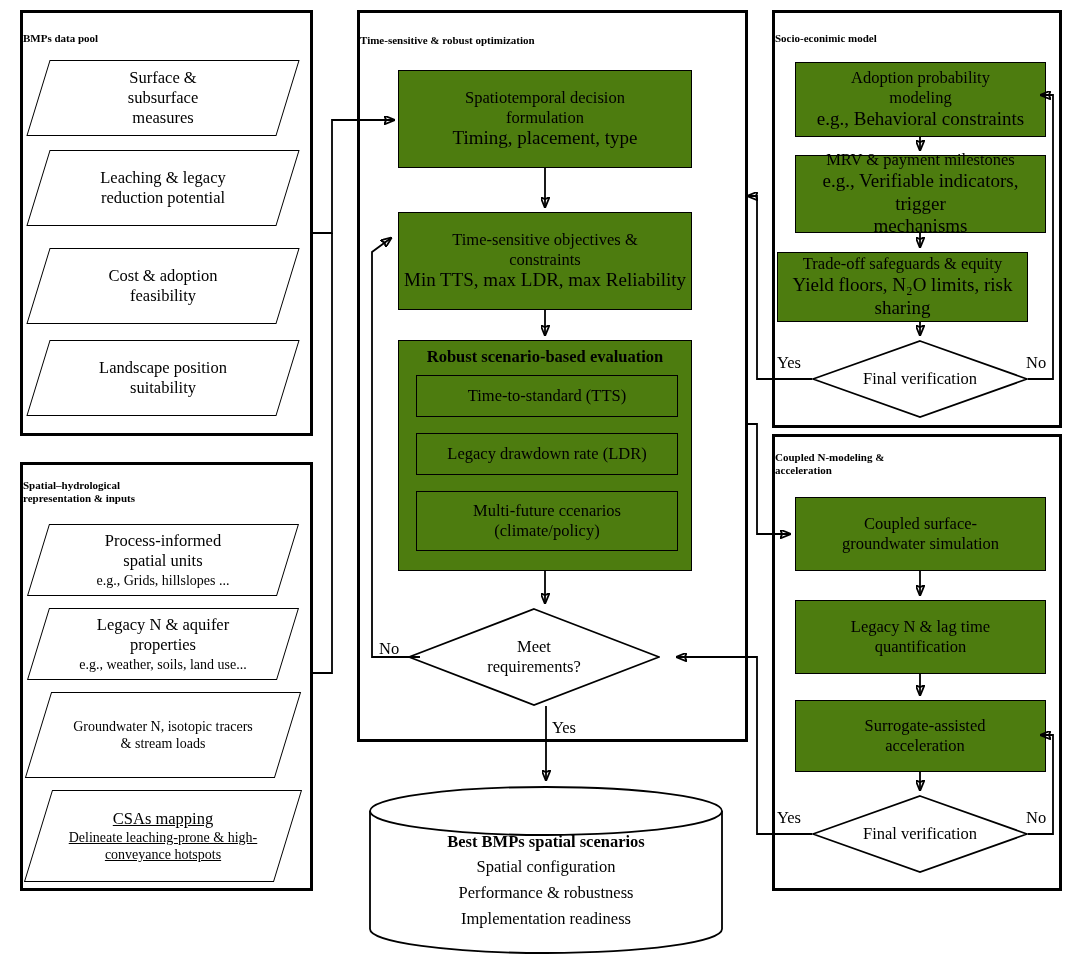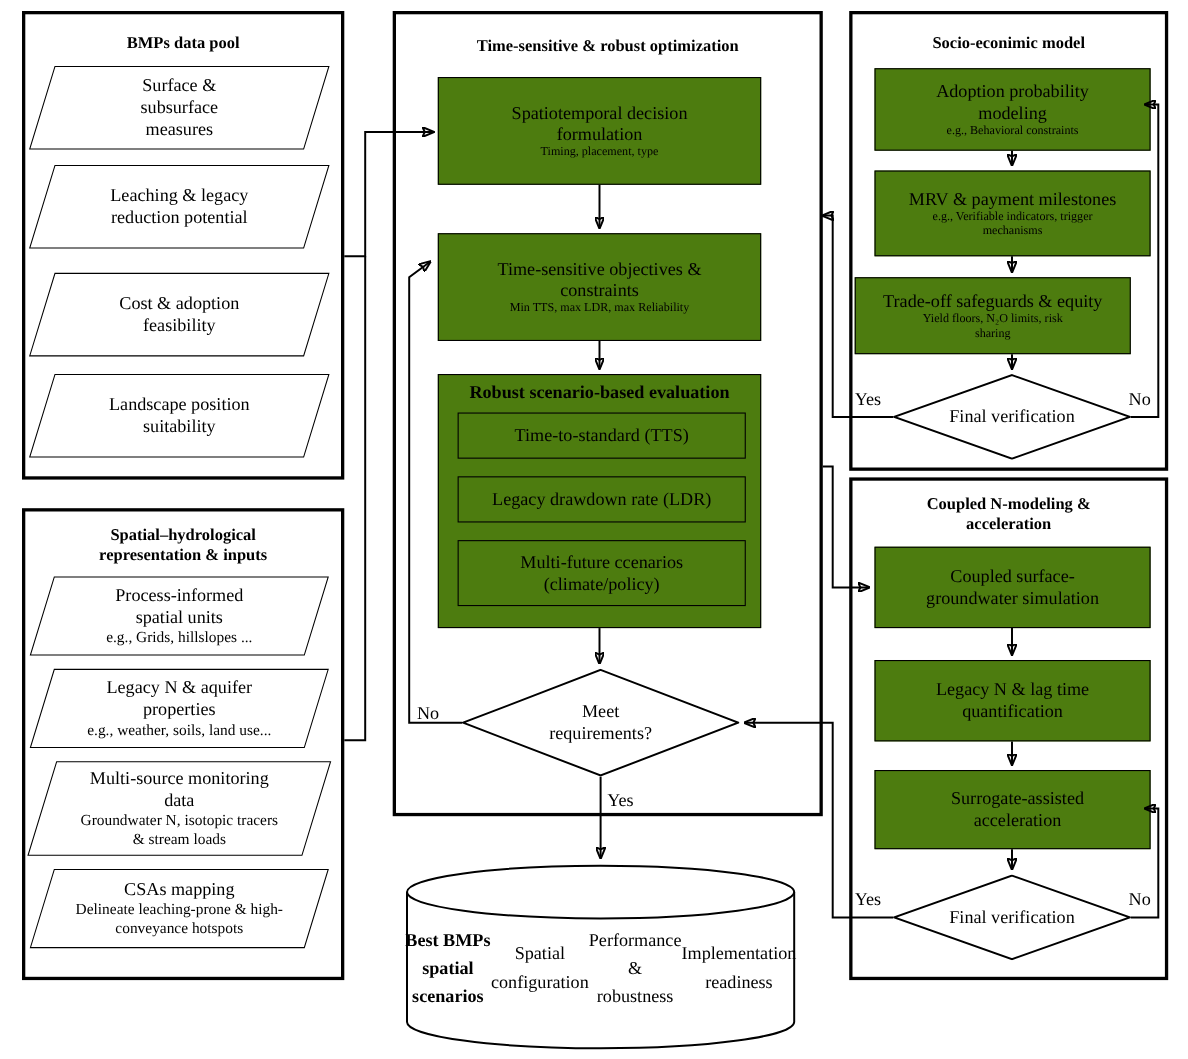--- a/index.html
+++ b/index.html
@@ -3,52 +3,52 @@
 <meta charset="utf-8">
 <style>
   html,body{margin:0;padding:0;background:#fff;}
   #stage{
     position:relative;width:1080px;height:963px;background:#fff;
     font-family:"Liberation Serif","DejaVu Serif",serif;
     color:#000;overflow:hidden;
   }
   .panel{position:absolute;border:3px solid #000;box-sizing:border-box;background:#fff;}
   .panel-title{
-    position:absolute;left:0;right:0;text-align:center;font-weight:bold;
-    font-size:15px;line-height:1.18;
+    position:absolute;left:0;right:0;font-weight:bold;
+    font-size:11px;line-height:1.18;
   }
   .box{
     position:absolute;border:1.6px solid #000;box-sizing:border-box;background:#4d7c0f;
     display:flex;flex-direction:column;align-items:center;justify-content:center;
     text-align:center;font-size:16.5px;line-height:1.2;padding:2px 3px;
   }
   .box .b-title{font-size:16.5px;}
   .box .b-title.bold{font-weight:bold;}
-  .box .b-sub{font-size:11px;}
+  .box .b-sub{font-size:19px;}
   .para{
     position:absolute;box-sizing:border-box;background:#fff;
     display:flex;flex-direction:column;align-items:center;justify-content:center;
     text-align:center;font-size:16.5px;line-height:1.22;
   }
   .para .skew{
     position:absolute;inset:0;border:1.6px solid #000;
     transform:skewX(-17deg);background:#fff;z-index:0;
   }
   .para .ptxt{position:relative;z-index:1;width:100%;padding:0 6px;box-sizing:border-box;}
   .para .p-sub{font-size:14px;display:block;}
   .diamond{position:absolute;}
   .diamond .dshape{position:absolute;inset:0;}
   .diamond .dtxt{
     position:absolute;inset:0;display:flex;align-items:center;justify-content:center;
     text-align:center;font-size:16.5px;line-height:1.2;
   }
   .cyl{position:absolute;}
   .cyl .ctxt{
     position:absolute;left:0;right:0;top:34px;bottom:14px;
-    display:flex;align-items:center;justify-content:center;
+    display:flex;flex-direction:column;align-items:center;justify-content:center;
     text-align:center;font-size:16.5px;line-height:1.55;
   }
   .cyl .ctxt .c-title{font-weight:bold;font-size:16.5px;}
   .lbl{position:absolute;font-size:16.5px;line-height:1;}
   svg.conn{position:absolute;left:0;top:0;width:1080px;height:963px;overflow:visible;pointer-events:none;}
   svg.conn path,svg.conn line{fill:none;stroke:#000;stroke-width:1.8;}
 </style>
 </head>
 <body>
 
@@ -87,25 +87,24 @@
   <div class="para" style="left:38px;top:608px;width:250px;height:72px;">
     <div class="skew"></div>
     <div class="ptxt">
       <span>Legacy N &amp; aquifer<br>properties</span>
       <span class="p-sub">e.g., weather, soils, land use...</span>
     </div>
   </div>
   <div class="para" style="left:38px;top:692px;width:250px;height:86px;">
     <div class="skew"></div>
     <div class="ptxt">
-      <span>Multi-source monitoring<br>data</span>
       <span class="p-sub">Groundwater N, isotopic tracers<br>&amp; stream loads</span>
     </div>
   </div>
-  <div class="para" style="left:38px;top:790px;width:250px;height:72px;">
+  <div class="para" style="left:38px;top:790px;width:250px;height:92px;text-decoration:underline;">
     <div class="skew"></div>
     <div class="ptxt">
       <span>CSAs mapping</span>
       <span class="p-sub">Delineate leaching-prone &amp; high-<br>conveyance hotspots</span>
     </div>
   </div>
 
   <div class="panel" style="left:357px;top:10px;width:391px;height:732px;">
     <div class="panel-title" style="top:21px;">Time-sensitive &amp; robust optimization</div>
   </div>
@@ -126,21 +125,21 @@
   <div class="box" style="left:416px;top:433px;width:262px;height:42px;">
     <div>Legacy drawdown rate (LDR)</div>
   </div>
   <div class="box" style="left:416px;top:375px;width:262px;height:42px;">
     <div>Time-to-standard (TTS)</div>
   </div>
   <div class="box" style="left:416px;top:491px;width:262px;height:60px;">
     <div>Multi-future ccenarios<br>(climate/policy)</div>
   </div>
 
-  <div class="diamond" style="left:420px;top:608px;width:252px;height:98px;">
+  <div class="diamond" style="left:408px;top:608px;width:252px;height:98px;">
     <svg class="dshape" viewBox="0 0 252 98" preserveAspectRatio="none">
       <polygon points="126,1 251,49 126,97 1,49" fill="#fff" stroke="#000" stroke-width="1.8" vector-effect="non-scaling-stroke"></polygon>
     </svg>
     <div class="dtxt">Meet<br>requirements?</div>
   </div>
   <div class="lbl" style="left:379px;top:641px;">No</div>
   <div class="lbl" style="left:552px;top:720px;">Yes</div>
 
   <div class="cyl" style="left:368px;top:785px;width:356px;height:170px;">
     <svg viewBox="0 0 356 170" preserveAspectRatio="none" style="position:absolute;inset:0;width:100%;height:100%;">

